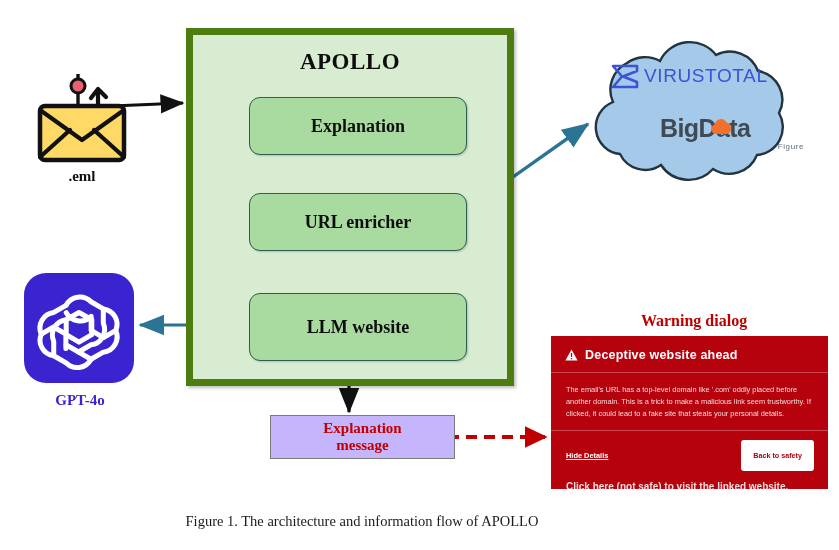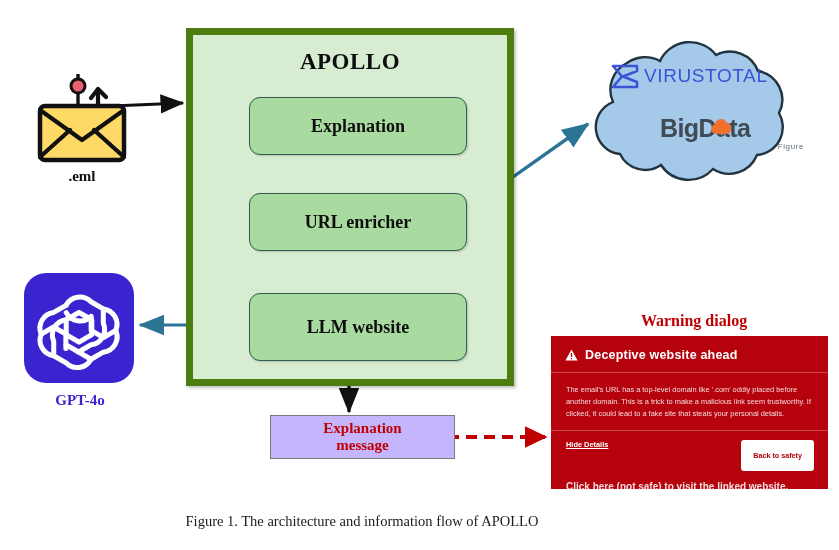--- a/index.html
+++ b/index.html
@@ -182,21 +182,21 @@
   }
   #wd-body {
     color: #f3dcdc;
     font-size: 7.4px;
     line-height: 1.62;
     padding: 11px 15px 10px 15px;
     border-bottom: 1px solid rgba(255,255,255,0.28);
   }
   #wd-actions {
     display: flex;
-    align-items: flex-start;
+    align-items: center;
     justify-content: space-between;
     padding: 9px 14px 4px 15px;
   }
   #wd-hide-details {
     color: #ffffff;
     font-size: 7.4px;
     text-decoration: underline;
     font-weight: bold;
   }
   #wd-back-button {

